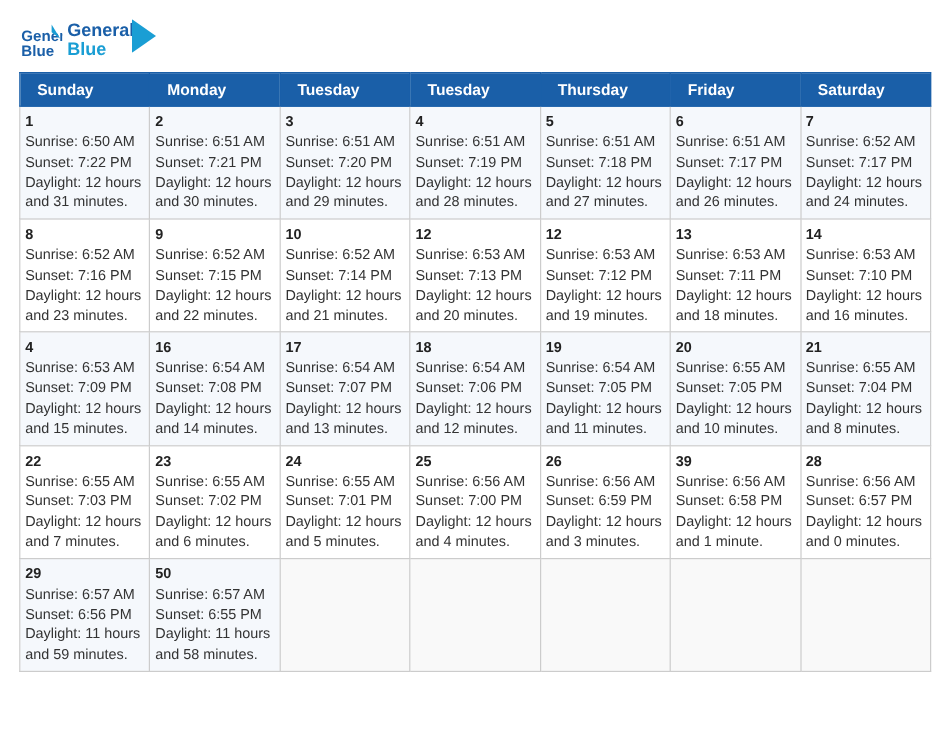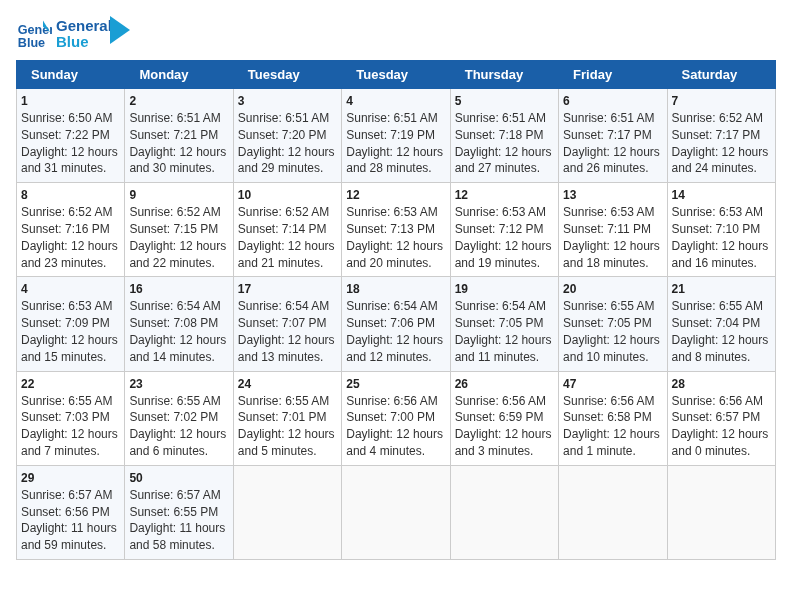--- a/index.html
+++ b/index.html
@@ -222,21 +222,21 @@
         </td>
         <td>
           <span class="day-num">25</span>
           <div class="cell-info">Sunrise: 6:56 AM<br>Sunset: 7:00 PM<br>Daylight: 12 hours and 4 minutes.</div>
         </td>
         <td>
           <span class="day-num">26</span>
           <div class="cell-info">Sunrise: 6:56 AM<br>Sunset: 6:59 PM<br>Daylight: 12 hours and 3 minutes.</div>
         </td>
         <td>
-          <span class="day-num">47</span>
+          <span class="day-num">39</span>
           <div class="cell-info">Sunrise: 6:56 AM<br>Sunset: 6:58 PM<br>Daylight: 12 hours and 1 minute.</div>
         </td>
         <td>
           <span class="day-num">28</span>
           <div class="cell-info">Sunrise: 6:56 AM<br>Sunset: 6:57 PM<br>Daylight: 12 hours and 0 minutes.</div>
         </td>
       </tr>
       <tr>
         <td>
           <span class="day-num">29</span>

